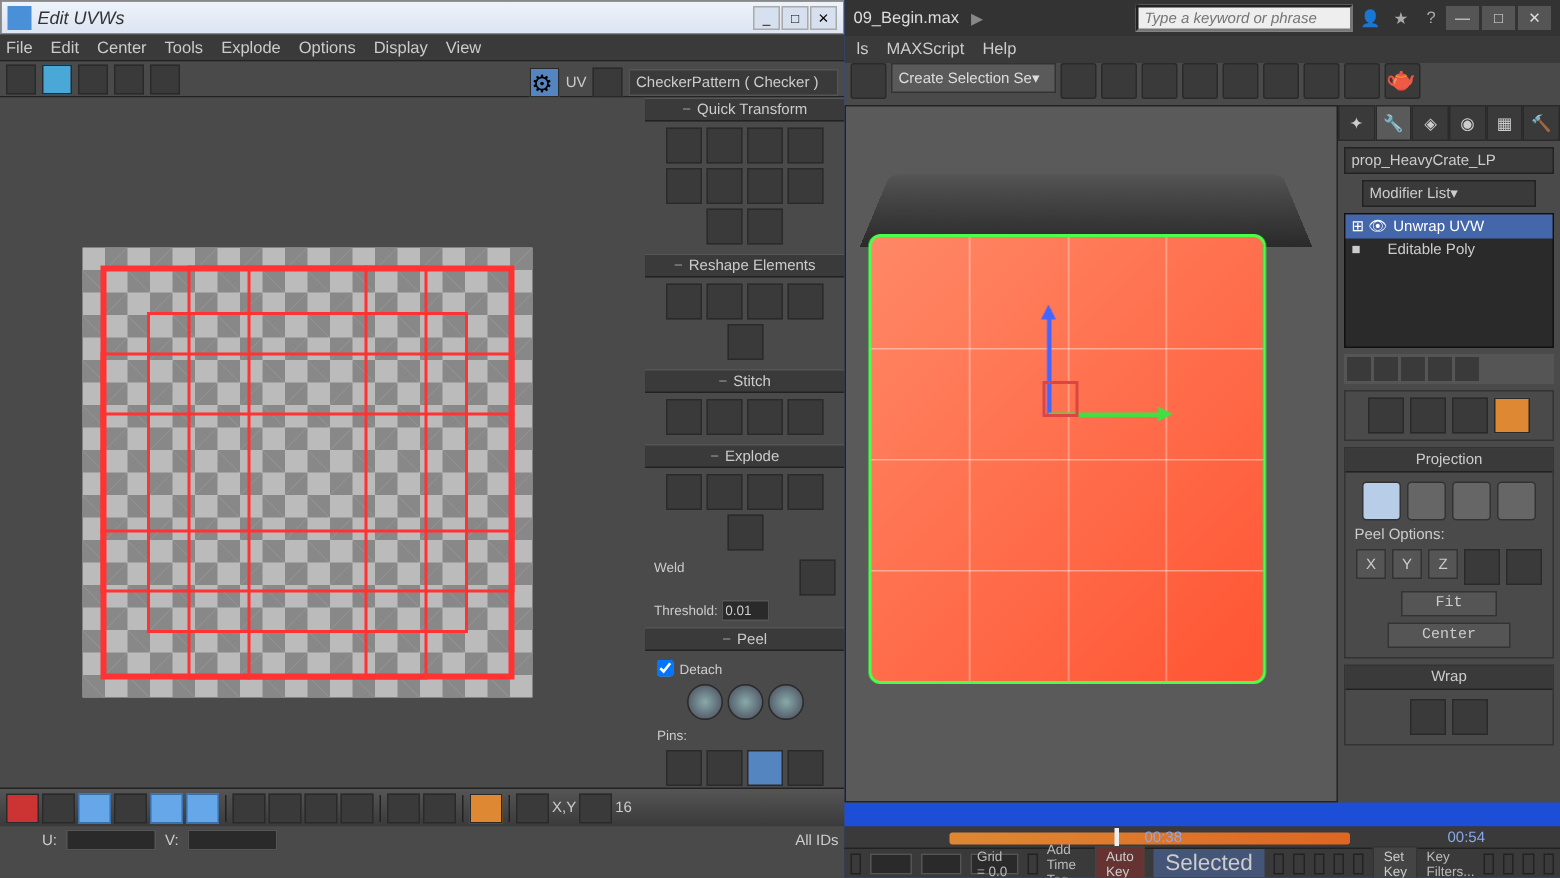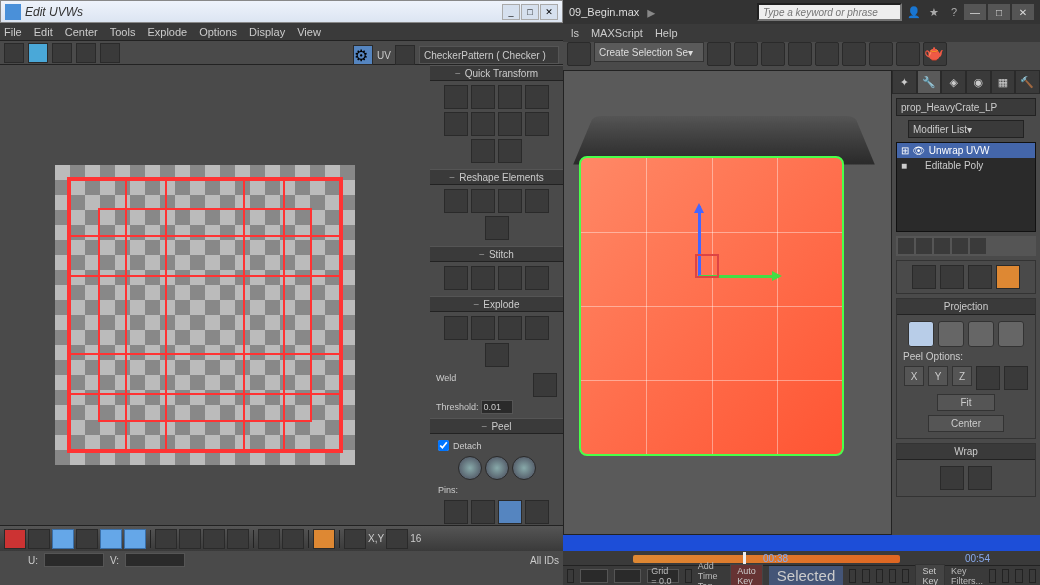--- a/index.html
+++ b/index.html
@@ -105,21 +105,21 @@
 .mod-toolbar { margin: 0 4px; height: 20px; display: flex; gap: 2px; background: #555; padding: 2px; }
 .mod-toolbar .micon { width: 16px; height: 16px; background: #3a3a3a; }
 
 .rollout { margin: 4px; border: 1px solid #333; }
 .rollout-head { background: #3a3a3a; height: 16px; font-size: 10px; color: #ccc; display: flex; align-items: center; justify-content: center; border-bottom: 1px solid #222; }
 .rollout-body { padding: 6px; display: flex; flex-wrap: wrap; gap: 4px; justify-content: center; }
 .proj-btn { width: 26px; height: 26px; background: #666; border: 1px solid #333; border-radius: 3px; }
 .proj-btn.active { background: #b8cde8; }
 .align-label { font-size: 10px; color: #ccc; width: 100%; }
 .axis-btn { width: 20px; height: 20px; background: #555; border: 1px solid #333; font-size: 10px; color: #ccc; display: flex; align-items: center; justify-content: center; }
-.fit-btn { padding: 2px 22px; background: #555; border: 1px solid #333; font-size: 10px; color: #ccc; }
+.fit-btn { padding: 2px 22px; background: #555; border: 1px solid #333; font-size: 10px; color: #ccc; font-family: Liberation Mono, monospace; }
 
 
 .timeline { position: absolute; bottom: 0; left: 0; right: 0; height: 34px; background: rgba(50,50,50,0.85); }
 .time-slider { height: 18px; background: #3a3a3a; position: relative; }
 .time-bar { position: absolute; left: 70px; right: 140px; top: 4px; height: 8px; background: linear-gradient(90deg, #de8833, #de6622); border-radius: 2px; }
 .time-bar::before { content:''; position: absolute; left: 110px; width: 3px; height: 14px; top: -3px; background: #eee; }
 .time-text { position: absolute; font-size: 10px; color: #8ae; }
 .status-row { position: absolute; bottom: 0; left: 0; right: 0; height: 20px; background: #3a3a3a; display: flex; align-items: center; padding: 0 4px; gap: 6px; border-top: 1px solid #222; }
 .status-row .sfield { height: 14px; background: #2a2a2a; border: 1px solid #555; font-size: 9px; color: #bbb; padding: 0 3px; display: flex; align-items: center; }
 .status-row .sicon { width: 16px; height: 14px; background: #3a3a3a; border: 1px solid #222; }

